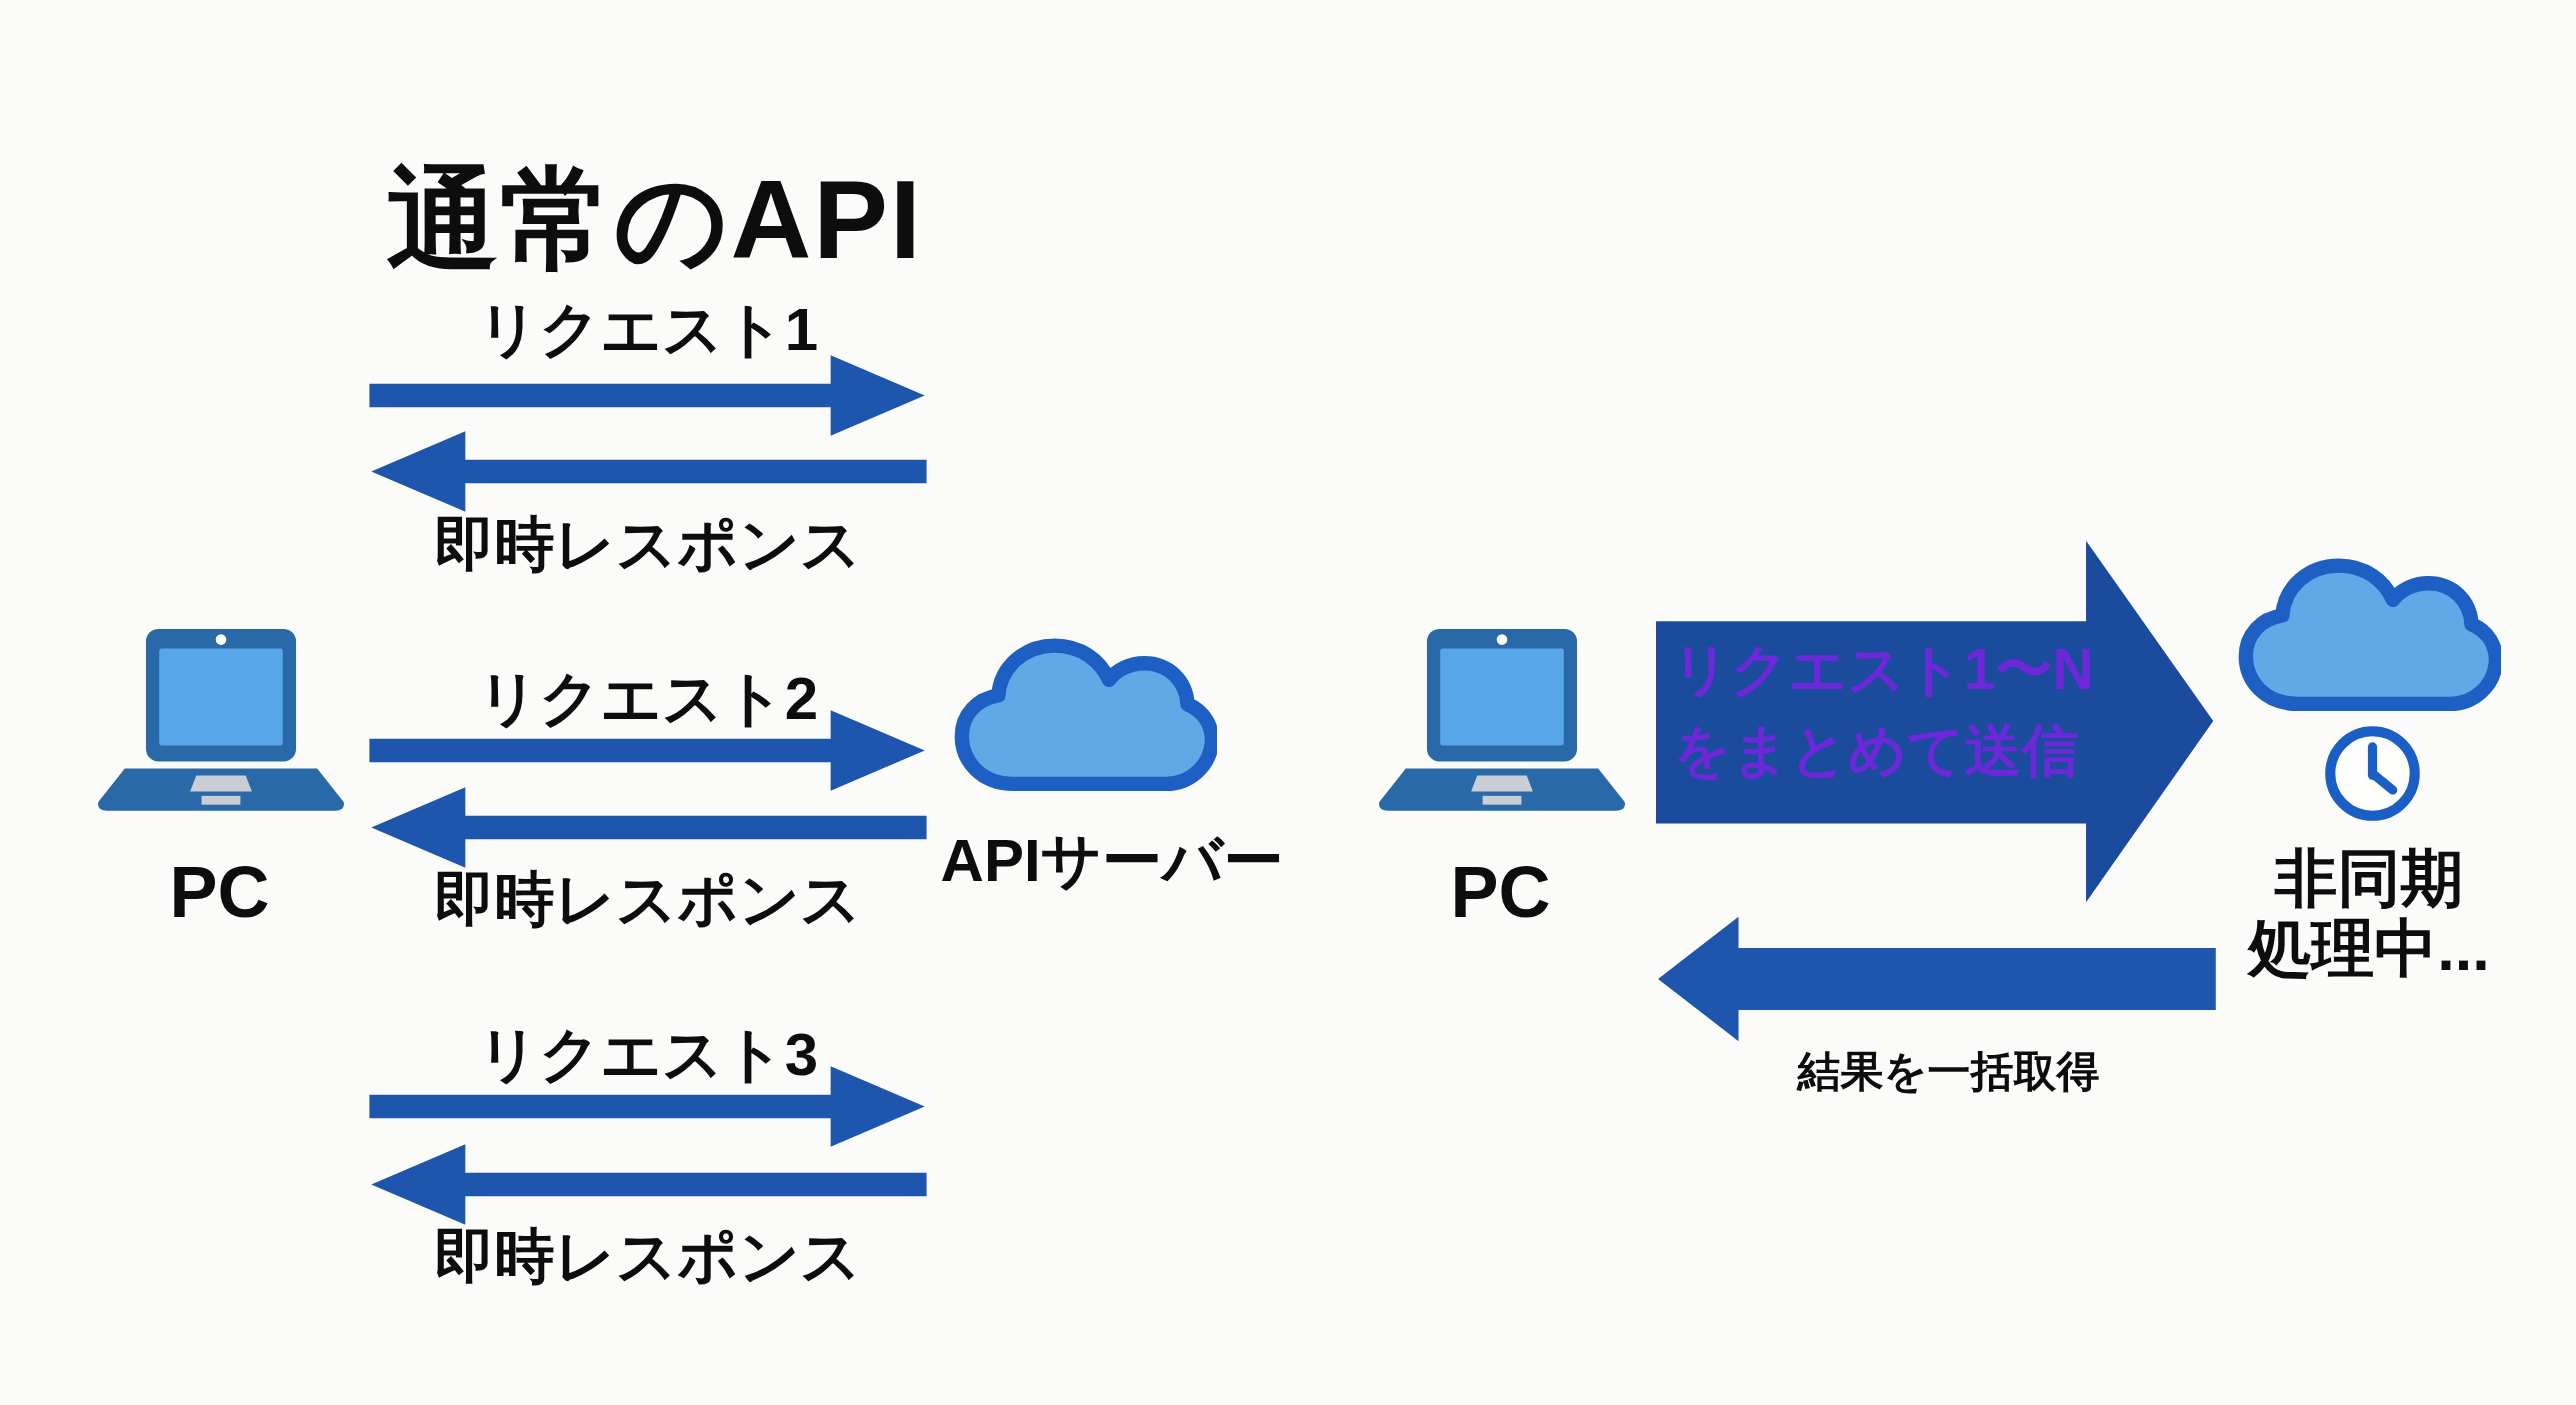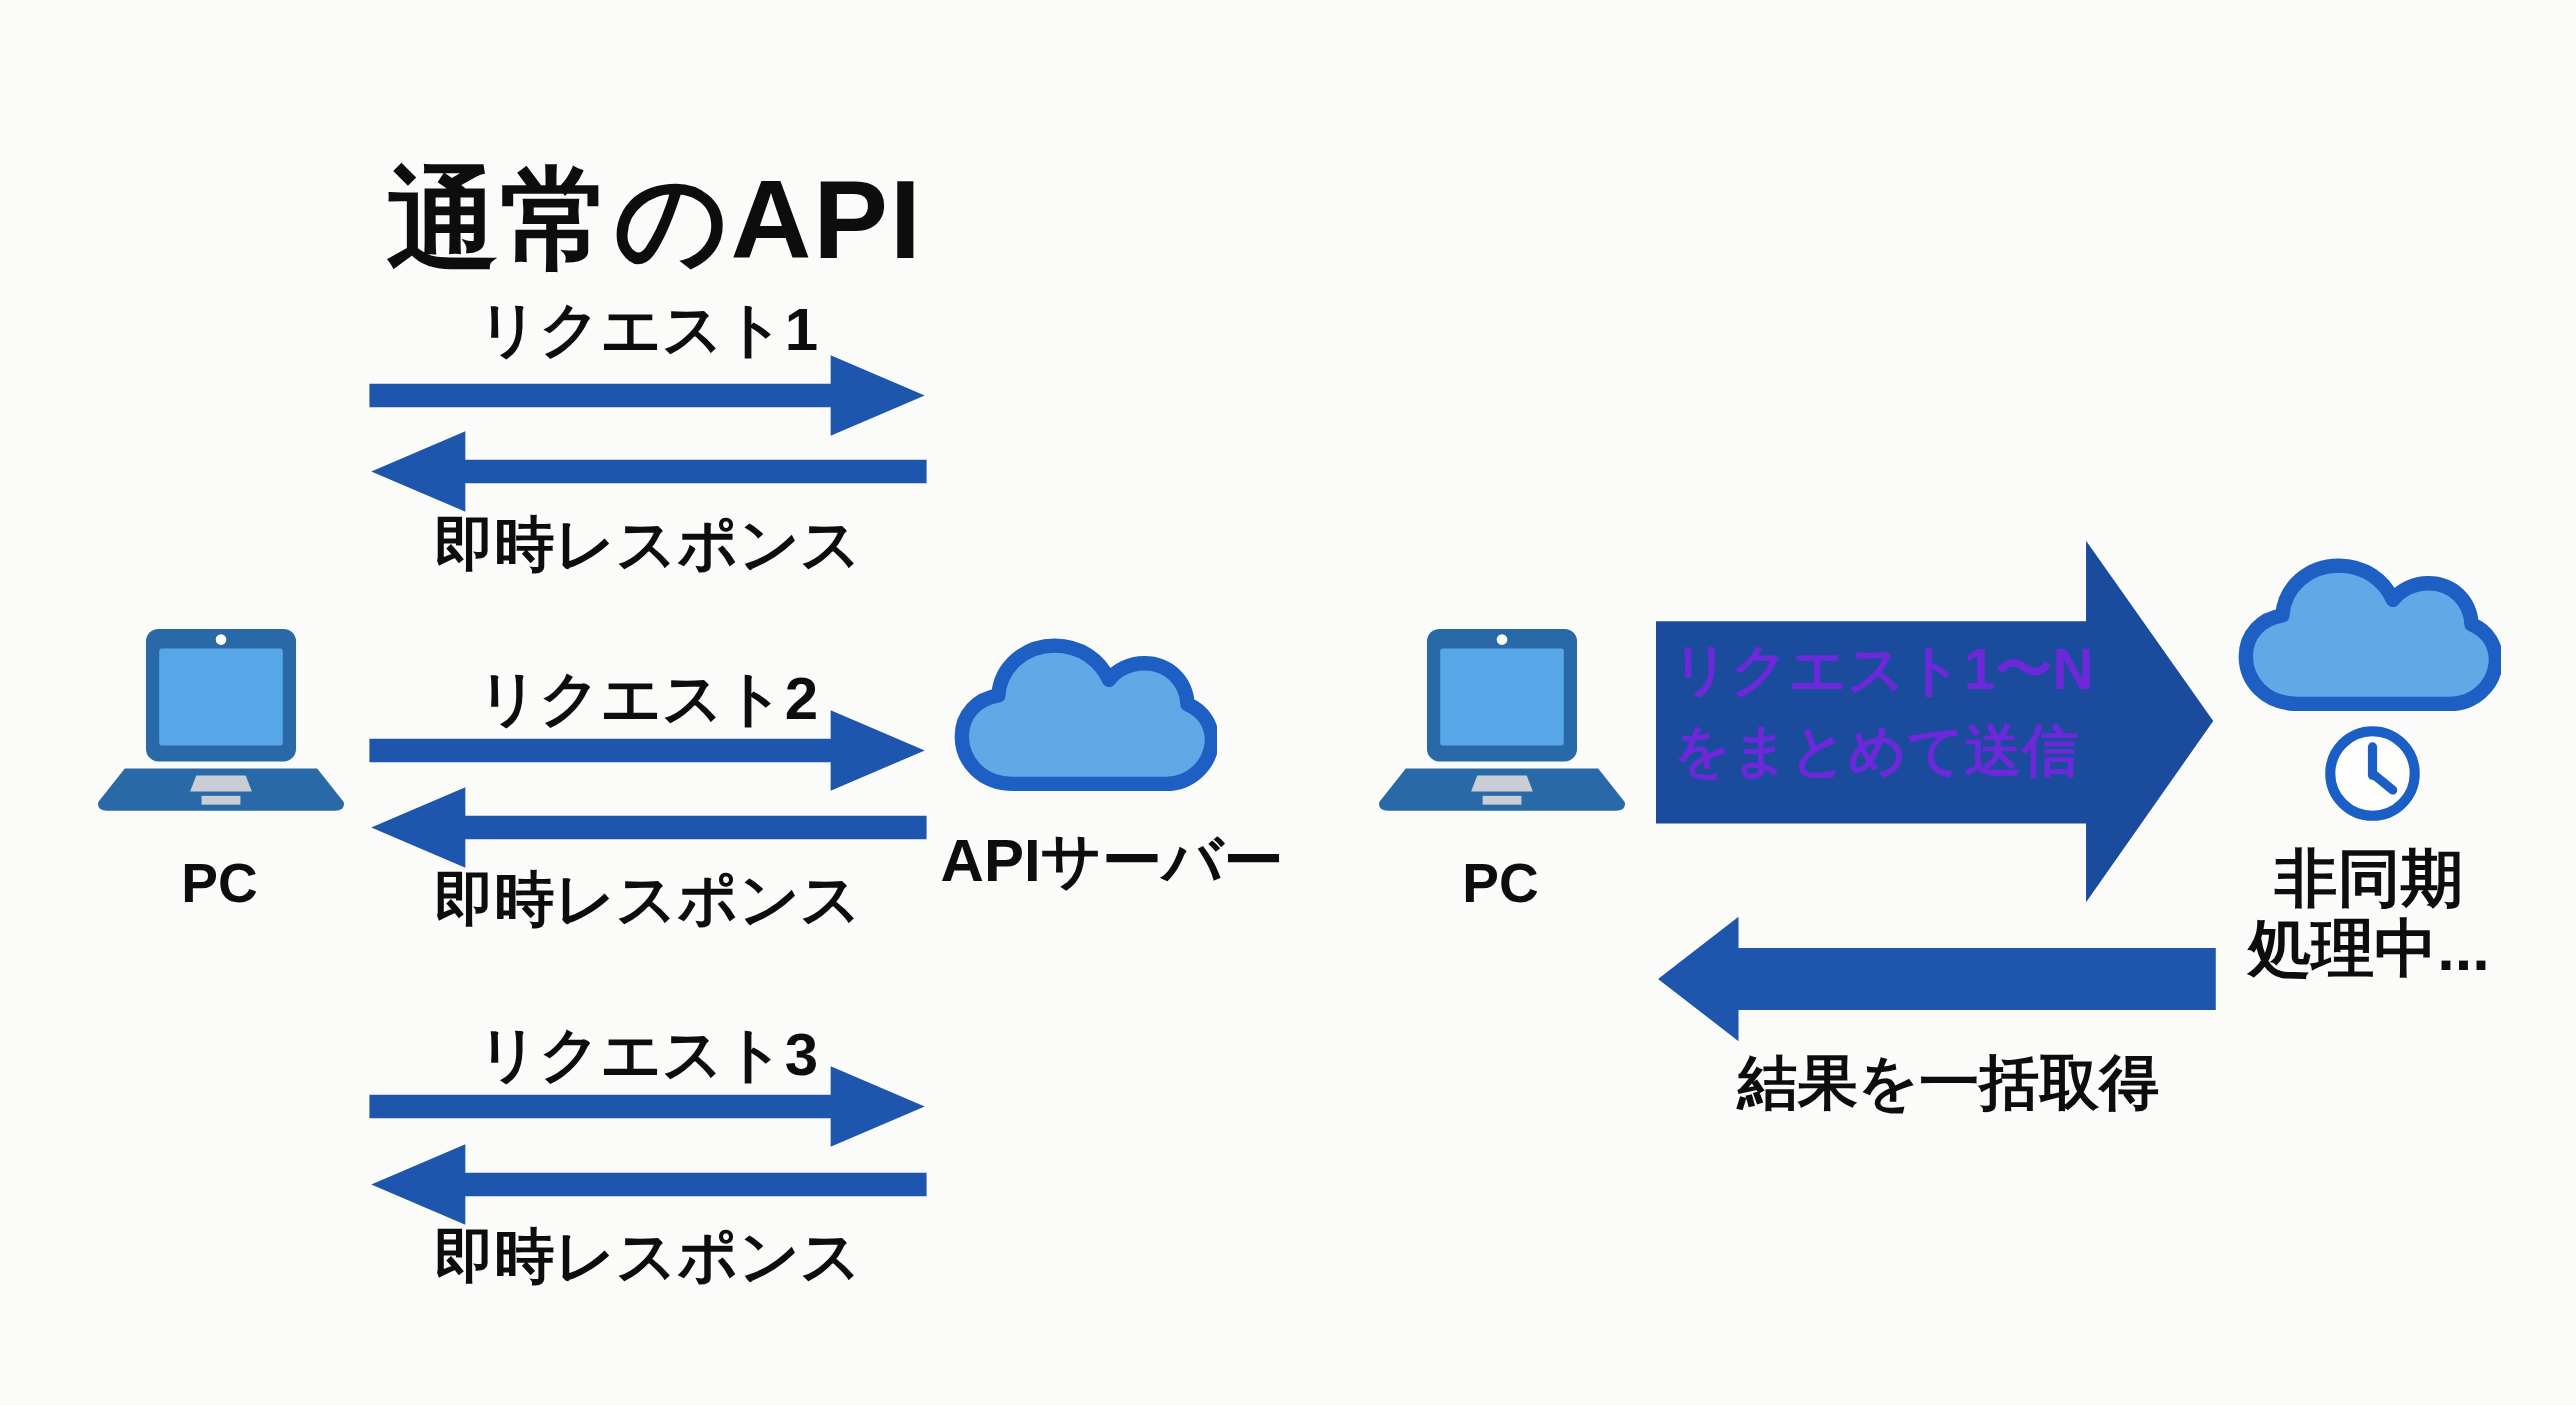--- a/index.html
+++ b/index.html
@@ -14,24 +14,24 @@
   .abs{position:absolute;}
   .title{
     font-size:112px;
     font-weight:800;
     text-align:center;
     letter-spacing:1.8px;
     white-space:nowrap;
   }
   .lbl{font-weight:800;text-align:center;white-space:nowrap;}
   .exch-label{font-size:60px;}
-  .pc-label{font-size:55px;}
+  .pc-label{font-size:72px;}
   .server-label{font-size:60px;}
   .status-label{font-size:63px;line-height:70px;}
-  .return-label{font-size:60px;}
+  .return-label{font-size:43px;}
   .big-arrow-text{
     font-size:57px;
     line-height:81px;
     font-weight:800;
     color:#6d28d9;
     text-align:center;
     white-space:nowrap;
   }
   svg{display:block;}
 </style>

